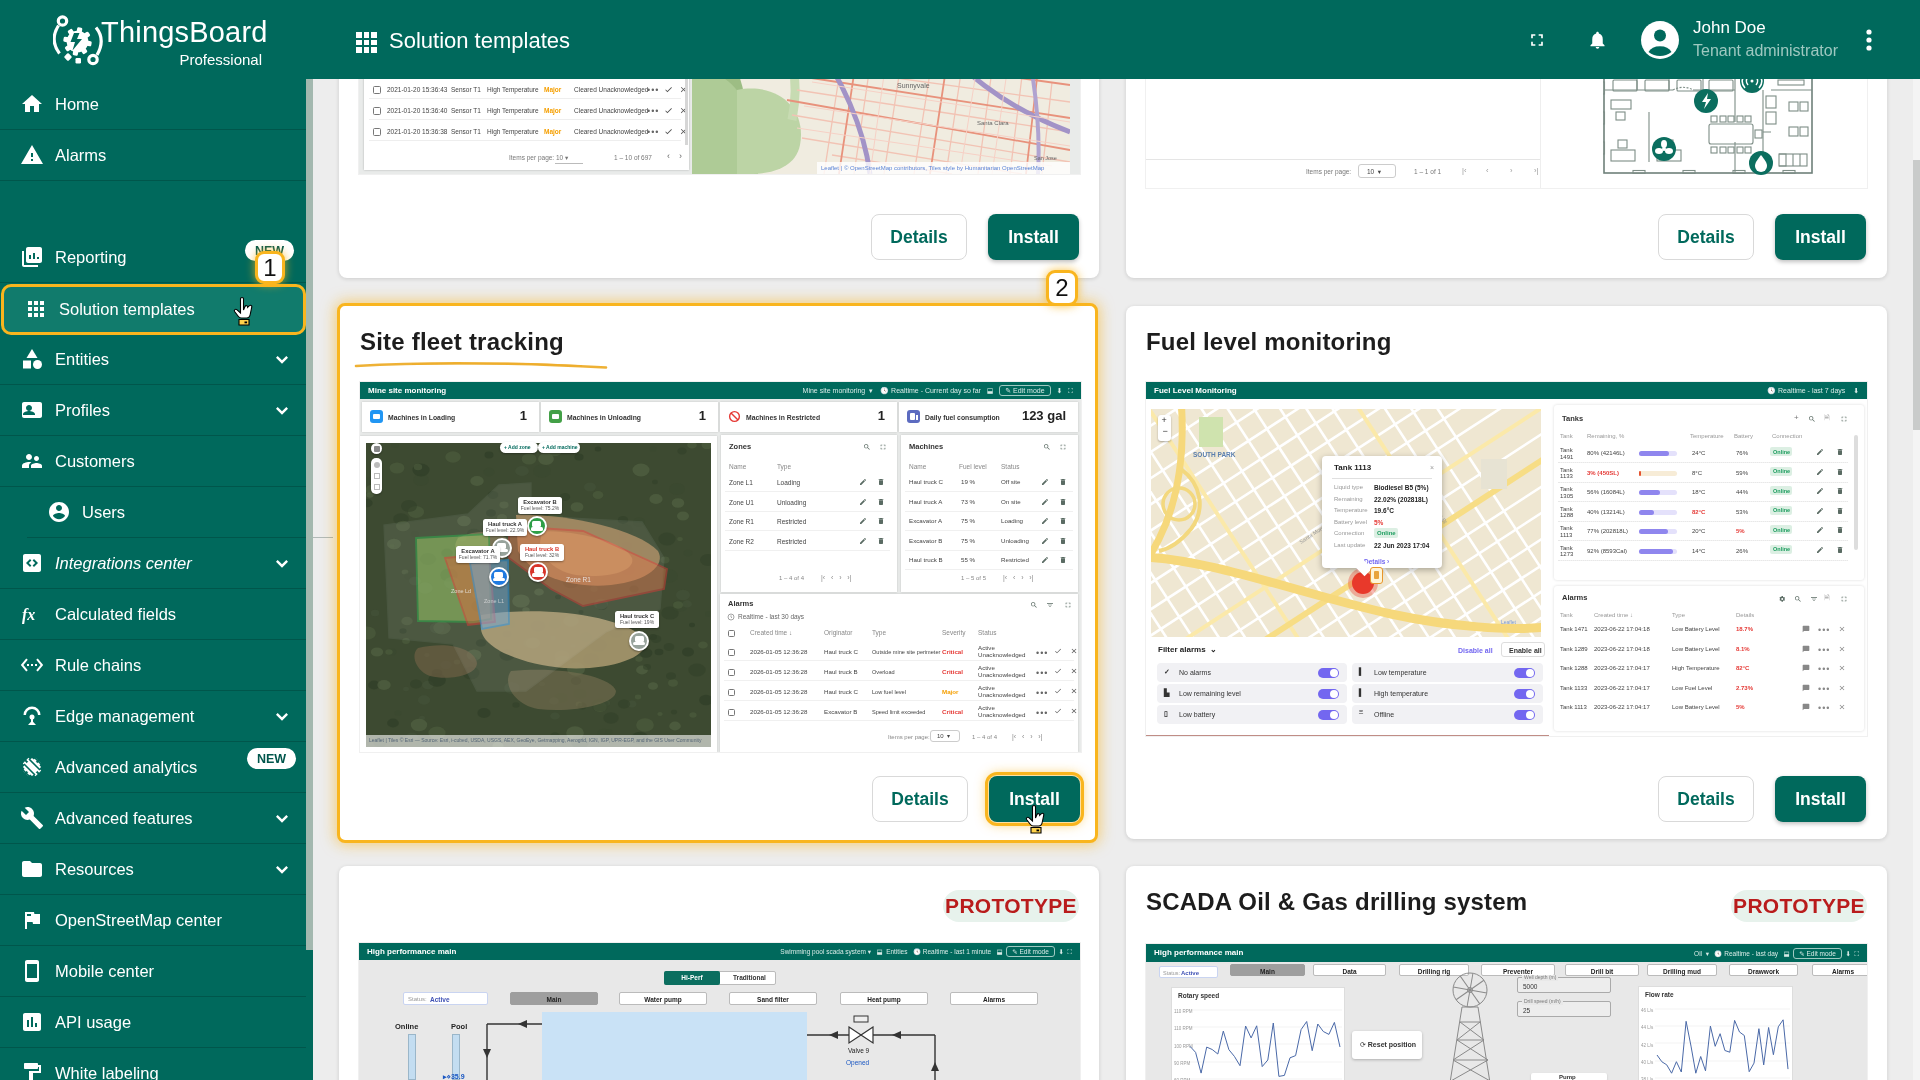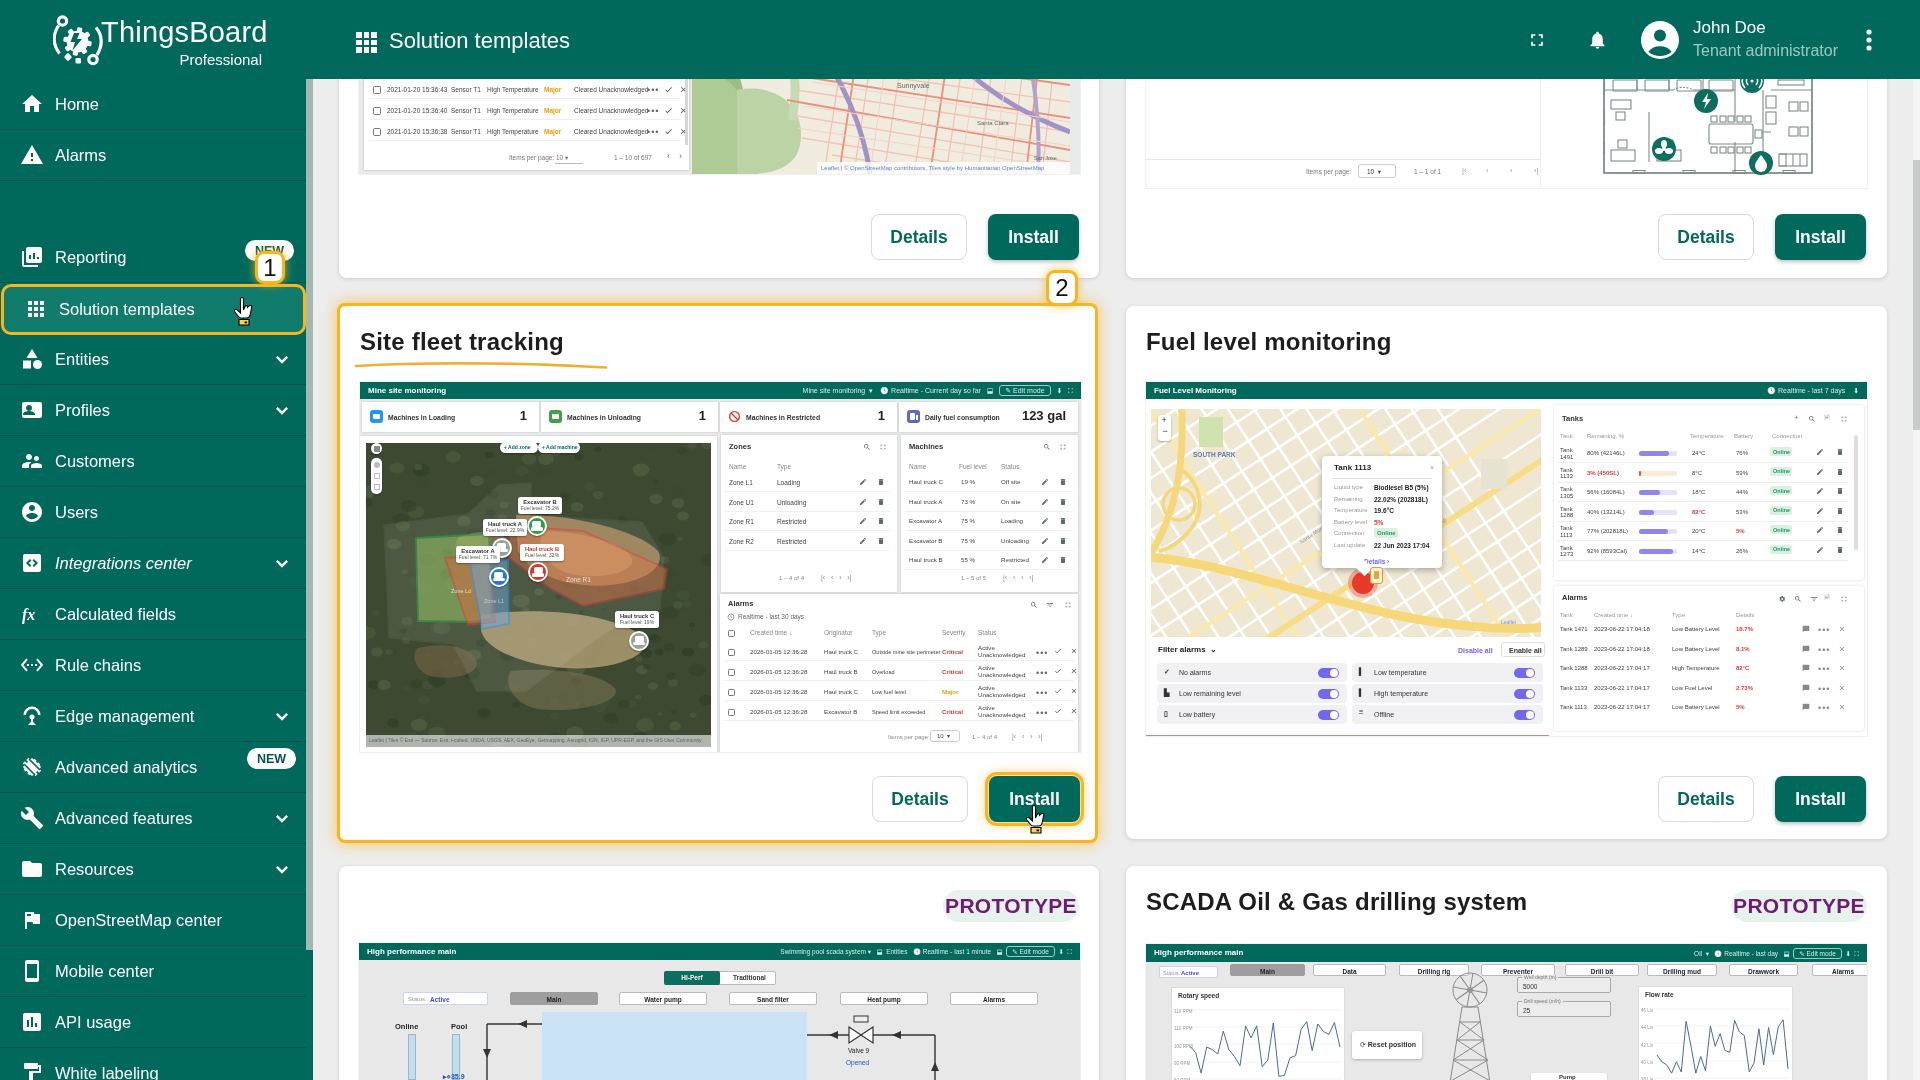--- a/index.html
+++ b/index.html
@@ -30,21 +30,21 @@
   .mitem .chev { position:absolute; right:16px; top:50%; transform:translateY(-50%); width:12px; height:12px; }
   .mitem.active { background:var(--teal-active); border:3px solid var(--yellow); border-radius:10px; width:305px; left:1px; }
   .newpill { position:absolute; background:#fff; color:#00564c; font-size:12.5px; font-weight:700; border-radius:11px; padding:4px 10px 3px; }
   
   .card { position:absolute; background:#fff; border-radius:8px; box-shadow:0 1px 4px rgba(0,0,0,0.14); }
   .card .ttl { position:absolute; left:20px; top:22px; font-size:24px; font-weight:700; color:#1d1d1d; letter-spacing:0.2px;}
   .shot { position:absolute; left:20px; top:76px; width:721px; height:354px; overflow:hidden; background:#fff; box-shadow:0 0 0 1px rgba(0,0,0,0.06); }
   .btn { position:absolute; height:46px; border-radius:8px; font-size:17.5px; font-weight:700; display:flex; align-items:center; justify-content:center; }
   .btn.details { width:96px; border:1px solid #d9d9d9; color:var(--teal); background:#fff; }
   .btn.install { width:91px; background:var(--teal); color:#fff; box-shadow:0 2px 4px rgba(0,0,0,0.25); }
-  .proto { position:absolute; top:24px; width:136px; height:32px; border-radius:16px; background:#e7f2ec; color:#701a75; font-weight:700; font-size:21px; display:flex; align-items:center; justify-content:center; letter-spacing:0.3px;}
+  .proto { position:absolute; top:24px; width:136px; height:32px; border-radius:16px; background:#e7f2ec; color:#b91c1c; font-weight:700; font-size:21px; display:flex; align-items:center; justify-content:center; letter-spacing:0.3px;}
   
   .tut-badge { position:absolute; width:30px; height:33px; background:#fff; border:3px solid var(--yellow); border-radius:9px; color:#111; font-size:24px; display:flex; align-items:center; justify-content:center; z-index:40; box-shadow:0 0 10px rgba(249,181,30,0.8); font-weight:400; }
   #content-scroll { position:absolute; right:0; top:79px; width:7px; height:1001px; background:#f4f4f4; z-index:26; }
   #content-thumb { position:absolute; right:0; top:160px; width:7px; height:270px; background:#c9cbca; z-index:27; }
 </style>
 </head>
 <body>
 <div id="app">
 
   <div id="cards">
@@ -1387,21 +1387,21 @@
       </div>
 <div class="mitem" style="top:306px;">
         <svg class="ic" viewBox="0 0 24 24" fill="#fff">
           <path d="M20 4H4c-1.1 0-2 .9-2 2v12c0 1.1.9 2 2 2h16c1.1 0 2-.9 2-2V6c0-1.1-.9-2-2-2zM9 7c1.65 0 3 1.35 3 3s-1.35 3-3 3-3-1.35-3-3 1.35-3 3-3zm6 10H3v-1c0-2 4-3.1 6-3.1s6 1.1 6 3.1v1zm2-3h4v-2h-4v2zm0-4h4V8h-4v2z"></path>
         </svg>
         <span class="lbl">Profiles</span>
         <svg class="chev" viewBox="0 0 24 24" fill="#fff" style="width:16px;height:16px;">
           <path d="M5.5 7.5 L12 14 L18.5 7.5 L21 10 L12 19 L3 10z"></path>
         </svg>
       </div>
-<div class="mitem" style="top:408px;">
+<div class="mitem" style="top:408px;margin-left:27px;">
         <svg class="ic" viewBox="0 0 24 24" fill="#fff">
           <path d="M12 2C6.48 2 2 6.48 2 12s4.48 10 10 10 10-4.48 10-10S17.52 2 12 2zm0 3c1.66 0 3 1.34 3 3s-1.34 3-3 3-3-1.34-3-3 1.34-3 3-3zm0 14.2c-2.5 0-4.71-1.28-6-3.22.03-1.99 4-3.08 6-3.08 1.99 0 5.97 1.09 6 3.08-1.29 1.94-3.5 3.22-6 3.22z"></path>
         </svg>
         <span class="lbl">Users</span>
       </div>
 <div class="mitem" style="top:459px;font-style:italic;">
         <svg class="ic" viewBox="0 0 24 24" fill="#fff">
           <path d="M19 3H5c-1.1 0-2 .9-2 2v14c0 1.1.9 2 2 2h14c1.1 0 2-.9 2-2V5c0-1.1-.9-2-2-2zm-9 13l-4-4 4-4 1.4 1.4L8.8 12l2.6 2.6L10 16zm4 0l-1.4-1.4 2.6-2.6-2.6-2.6L14 8l4 4-4 4z"></path>
         </svg>
         <span class="lbl">Integrations center</span>

